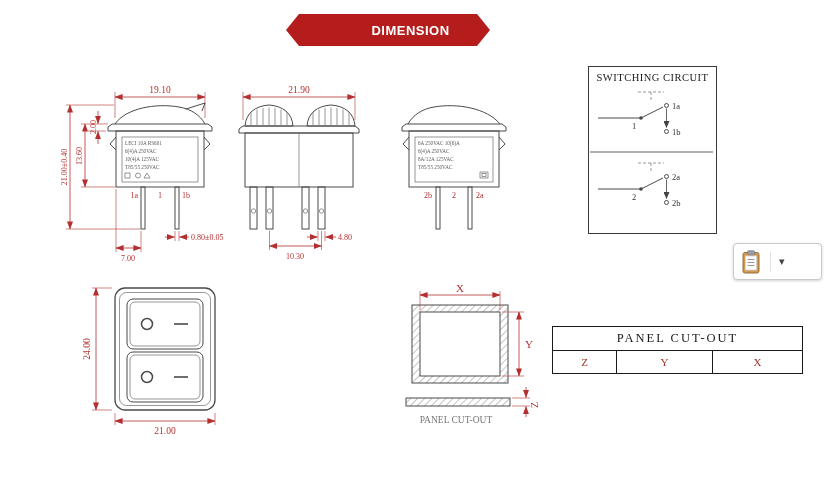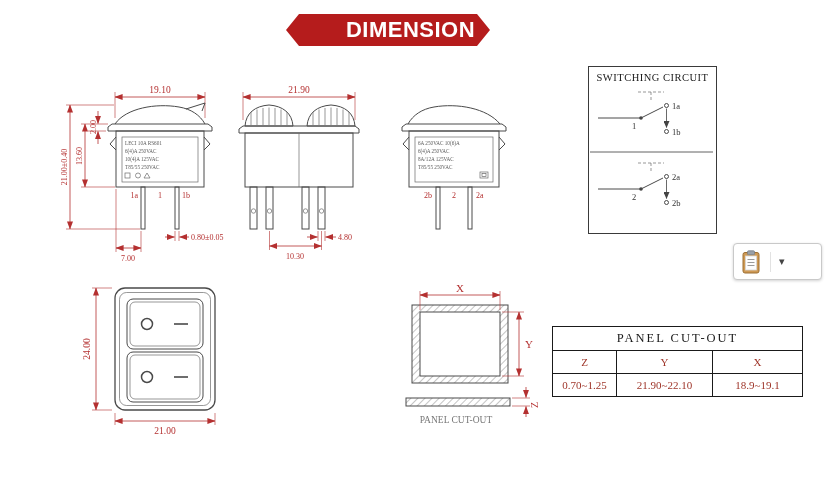--- a/index.html
+++ b/index.html
@@ -2,21 +2,21 @@
 <html><head>
 <meta charset="utf-8">
 <style>
   html,body{margin:0;padding:0;}
   body{width:830px;height:486px;background:#fff;font-family:"Liberation Serif",serif;}
   .page{position:relative;width:830px;height:486px;background:#fff;overflow:hidden;}
   .abs{position:absolute;}
   .banner{position:absolute;left:286px;top:14px;width:204px;height:32px;background:#b51c1c;
     clip-path:polygon(0 50%,13px 0,191px 0,204px 50%,191px 100%,13px 100%);
     display:flex;align-items:center;justify-content:center;}
-  .banner-label{color:#fff;font-family:"Liberation Sans",sans-serif;font-weight:700;font-size:22px;letter-spacing:.5px;padding-left:45px;}
+  .banner-label{color:#fff;font-family:"Liberation Sans",sans-serif;font-weight:700;font-size:13px;letter-spacing:.5px;padding-left:45px;}
   svg{overflow:visible;display:block;}
   .obj{stroke:#4a4a4a;stroke-width:1;fill:none;}
   .obj-thin{stroke:#6a6a6a;stroke-width:.7;fill:none;}
   .diml{stroke:#b43030;stroke-width:.8;fill:none;}
   .ext{stroke:#b43030;stroke-width:.6;}
   .dim{fill:#b43030;font-size:9.5px;}
   .dim-s{fill:#b43030;font-size:8px;}
   .tiny{fill:#5a5a5a;font-size:5.2px;}
   .cir{fill:#333;font-size:8.5px;}
   .circuit-box{position:absolute;left:588px;top:66px;width:127px;height:166px;border:1px solid #3a3a3a;background:#fff;}
@@ -293,21 +293,16 @@
       </colgroup>
     <tbody>
       <tr>
         <td class="title" colspan="3">PANEL CUT-OUT</td>
       </tr>
       <tr>
         <td>Z</td>
         <td>Y</td>
         <td>X</td>
       </tr>
-      <tr>
-        <td>0.70~1.25</td>
-        <td>21.90~22.10</td>
-        <td>18.9~19.1</td>
-      </tr>
     </tbody>
   </table>
 
 </div>
 
 </body></html>

